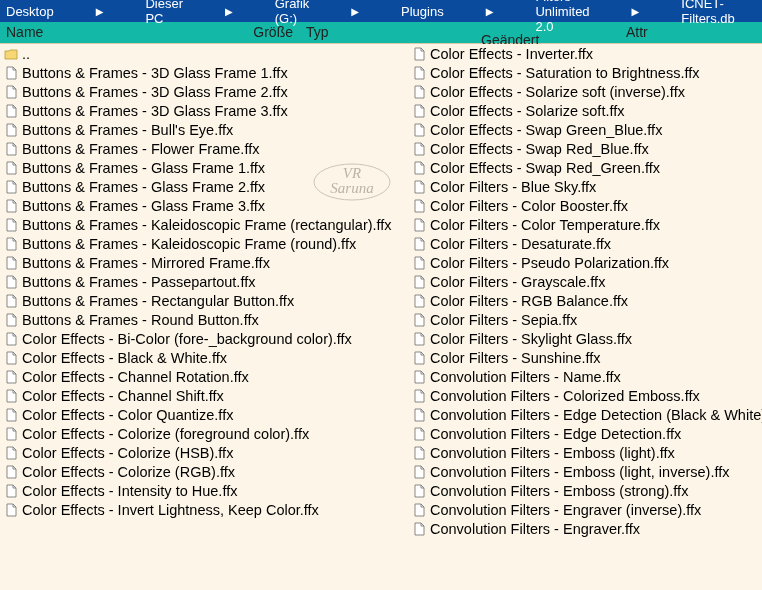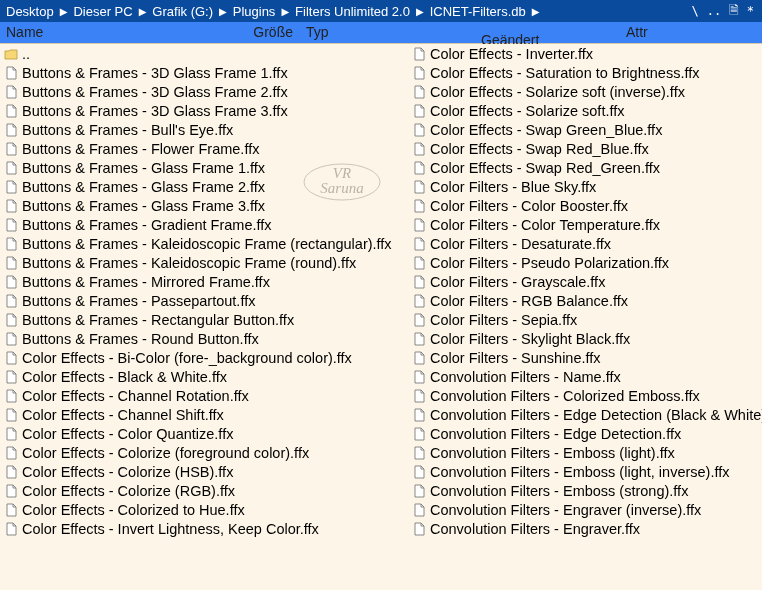--- a/index.html
+++ b/index.html
@@ -14,40 +14,41 @@
   }
   .breadcrumb-bar {
     display: flex;
     align-items: center;
     height: 22px;
     background: #0a4b9e;
     color: #fff;
     font-size: 13px;
     padding: 0 4px;
     user-select: none;
+    gap: 36px;
   }
   .crumb {
     padding: 0 2px;
     cursor: pointer;
   }
   .crumb-sep {
     padding: 0 4px;
     font-size: 10px;
   }
   .breadcrumb-spacer { flex: 1; }
   .win-btn {
     padding: 0 4px;
     cursor: pointer;
     font-size: 12px;
     font-family: monospace;
   }
   .header-row {
     display: flex;
     height: 22px;
-    background: #3b82f6;
+    background: #14b8a6;
     border-bottom: 1px solid #d8caa8;
     font-size: 14px;
     color: #222;
   }
   .header-cell {
     padding: 2px 6px;
     border-right: 1px solid transparent;
     cursor: pointer;
     white-space: nowrap;
   }
@@ -86,21 +87,21 @@
     align-items: center;
     justify-content: center;
   }
   .icon svg { display: block; }
   .file-label {
     font-size: 14.5px;
     color: #000;
   }
   .watermark {
     position: absolute;
-    left: 302px; top: 118px;
+    left: 312px; top: 118px;
     width: 80px; height: 40px;
     pointer-events: none;
     opacity: 0.5;
   }
   .watermark svg { width: 100%; height: 100%; }
   .watermark-text {
     font-family: "Brush Script MT", "Segoe Script", cursive;
     font-size: 15px;
     fill: #7a7264;
     font-style: italic;
@@ -228,29 +229,20 @@
         </span>
         <span class="file-label">Buttons &amp; Frames - Glass Frame 3.ffx</span>
       </div>
       <div class="file-row">
         <span class="icon">
           <svg width="14" height="14" viewBox="0 0 14 14">
             <path d="M3 1 L9 1 L12 4 L12 13 L3 13 Z" fill="#ffffff" stroke="#7a7a7a" stroke-width="0.9"></path>
             <path d="M9 1 L9 4 L12 4" fill="none" stroke="#7a7a7a" stroke-width="0.9"></path>
           </svg>
         </span>
-        <span class="file-label">Buttons &amp; Frames - Gradient Frame.ffx</span>
-      </div>
-      <div class="file-row">
-        <span class="icon">
-          <svg width="14" height="14" viewBox="0 0 14 14">
-            <path d="M3 1 L9 1 L12 4 L12 13 L3 13 Z" fill="#ffffff" stroke="#7a7a7a" stroke-width="0.9"></path>
-            <path d="M9 1 L9 4 L12 4" fill="none" stroke="#7a7a7a" stroke-width="0.9"></path>
-          </svg>
-        </span>
         <span class="file-label">Buttons &amp; Frames - Kaleidoscopic Frame (rectangular).ffx</span>
       </div>
       <div class="file-row">
         <span class="icon">
           <svg width="14" height="14" viewBox="0 0 14 14">
             <path d="M3 1 L9 1 L12 4 L12 13 L3 13 Z" fill="#ffffff" stroke="#7a7a7a" stroke-width="0.9"></path>
             <path d="M9 1 L9 4 L12 4" fill="none" stroke="#7a7a7a" stroke-width="0.9"></path>
           </svg>
         </span>
         <span class="file-label">Buttons &amp; Frames - Kaleidoscopic Frame (round).ffx</span>
@@ -363,21 +355,21 @@
         </span>
         <span class="file-label">Color Effects - Colorize (RGB).ffx</span>
       </div>
       <div class="file-row">
         <span class="icon">
           <svg width="14" height="14" viewBox="0 0 14 14">
             <path d="M3 1 L9 1 L12 4 L12 13 L3 13 Z" fill="#ffffff" stroke="#7a7a7a" stroke-width="0.9"></path>
             <path d="M9 1 L9 4 L12 4" fill="none" stroke="#7a7a7a" stroke-width="0.9"></path>
           </svg>
         </span>
-        <span class="file-label">Color Effects - Colorized to Hue.ffx</span>
+        <span class="file-label">Color Effects - Intensity to Hue.ffx</span>
       </div>
       <div class="file-row">
         <span class="icon">
           <svg width="14" height="14" viewBox="0 0 14 14">
             <path d="M3 1 L9 1 L12 4 L12 13 L3 13 Z" fill="#ffffff" stroke="#7a7a7a" stroke-width="0.9"></path>
             <path d="M9 1 L9 4 L12 4" fill="none" stroke="#7a7a7a" stroke-width="0.9"></path>
           </svg>
         </span>
         <span class="file-label">Color Effects - Invert Lightness, Keep Color.ffx</span>
       </div>
@@ -518,21 +510,21 @@
         </span>
         <span class="file-label">Color Filters - Sepia.ffx</span>
       </div>
       <div class="file-row">
         <span class="icon">
           <svg width="14" height="14" viewBox="0 0 14 14">
             <path d="M3 1 L9 1 L12 4 L12 13 L3 13 Z" fill="#ffffff" stroke="#7a7a7a" stroke-width="0.9"></path>
             <path d="M9 1 L9 4 L12 4" fill="none" stroke="#7a7a7a" stroke-width="0.9"></path>
           </svg>
         </span>
-        <span class="file-label">Color Filters - Skylight Black.ffx</span>
+        <span class="file-label">Color Filters - Skylight Glass.ffx</span>
       </div>
       <div class="file-row">
         <span class="icon">
           <svg width="14" height="14" viewBox="0 0 14 14">
             <path d="M3 1 L9 1 L12 4 L12 13 L3 13 Z" fill="#ffffff" stroke="#7a7a7a" stroke-width="0.9"></path>
             <path d="M9 1 L9 4 L12 4" fill="none" stroke="#7a7a7a" stroke-width="0.9"></path>
           </svg>
         </span>
         <span class="file-label">Color Filters - Sunshine.ffx</span>
       </div>

